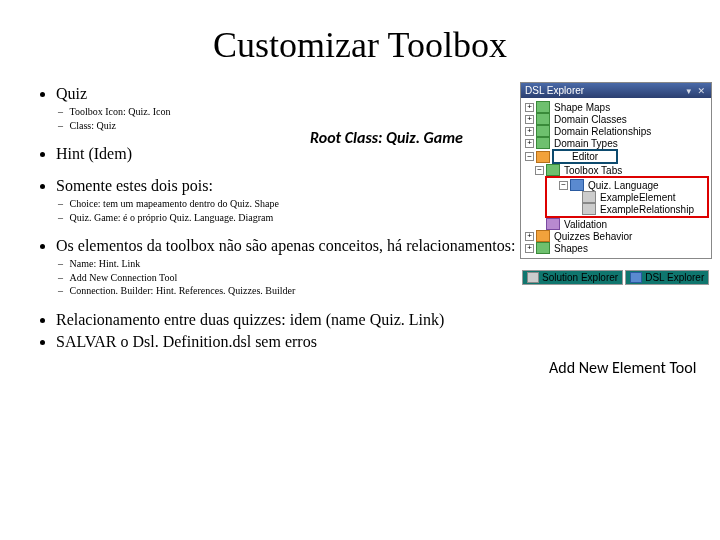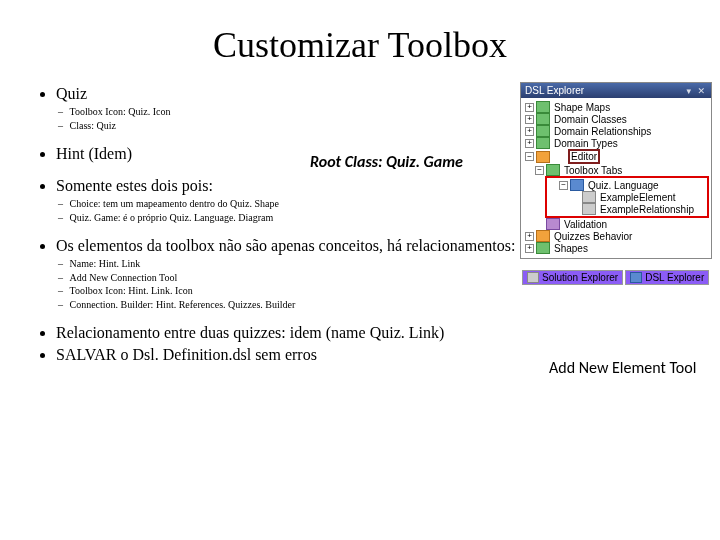--- a/index.html
+++ b/index.html
@@ -59,21 +59,20 @@
     font-weight: bold;
     font-size: 16px;
   }
   .root-label {
     position: absolute;
     left: 310px;
     top: 128px;
     font-style: italic;
     font-weight: bold;
     font-size: 16px;
-    margin-top: 24px;
   }
   .addnew-label {
     position: absolute;
     left: 549px;
     top: 358px;
     font-size: 16px;
     text-align: right;
   }
   .explorer {
     position: absolute;
@@ -129,42 +128,41 @@
     height: 10px;
     display: inline-block;
   }
   .ticon.green { background: #6ec06e; border:1px solid #3a8a3a; }
   .ticon.orange { background: #f2a23c; border:1px solid #b7701a; }
   .ticon.blue { background: #5a8ad0; border:1px solid #2a5aa0; }
   .ticon.gray { background: #ccc; border:1px solid #888; }
   .ticon.purple { background: #b88ad0; border:1px solid #7a4aa0; }
   .tree-label { padding-left: 2px; }
   .redbox-editor {
-    border: 2px solid #7f1d1d;
-    padding: 0 1px;
-    margin-left: 16px;
+    border: 2px solid #0c4a6e;
+    padding: 0 18px;
   }
   .redbox-sub {
     border: 2px solid #d00;
     padding: 0 1px;
     margin-left: -2px;
   }
   .tabstrip {
     position: absolute;
     right: 8px;
     top: 270px;
     width: 190px;
     font-family: Tahoma, Arial, sans-serif;
     font-size: 10px;
     display: flex;
     gap: 2px;
   }
   .tab {
     border: 1px solid #999;
-    background: #8b5cf6;
+    background: #0f766e;
     padding: 1px 4px;
     display: flex;
     align-items: center;
     gap: 3px;
   }
   .tab .ticon { width:10px; height:9px; }
 </style>
 </head>
 <body>
 
@@ -186,21 +184,20 @@
         <ul class="level2">
           <li>Choice: tem um mapeamento dentro do Quiz. Shape</li>
           <li>Quiz. Game: é o próprio Quiz. Language. Diagram</li>
         </ul>
       </li>
       <li>
         <span>Os elementos da toolbox não são apenas conceitos, há relacionamentos:</span>
         <ul class="level2">
           <li>Name: Hint. Link</li>
           <li>Add New Connection Tool</li>
-          <li>Toolbox Icon: Hint. Link. Icon</li>
           <li>Connection. Builder: Hint. References. Quizzes. Builder</li>
         </ul>
       </li>
       <li>Relacionamento entre duas quizzes: idem (name Quiz. Link)</li>
       <li style="margin-top:-10px;">SALVAR o Dsl. Definition.dsl sem erros</li>
     </ul>
   </div>
 </div>
 
 <div class="root-label italic-bold">Root Class: Quiz. Game</div>

